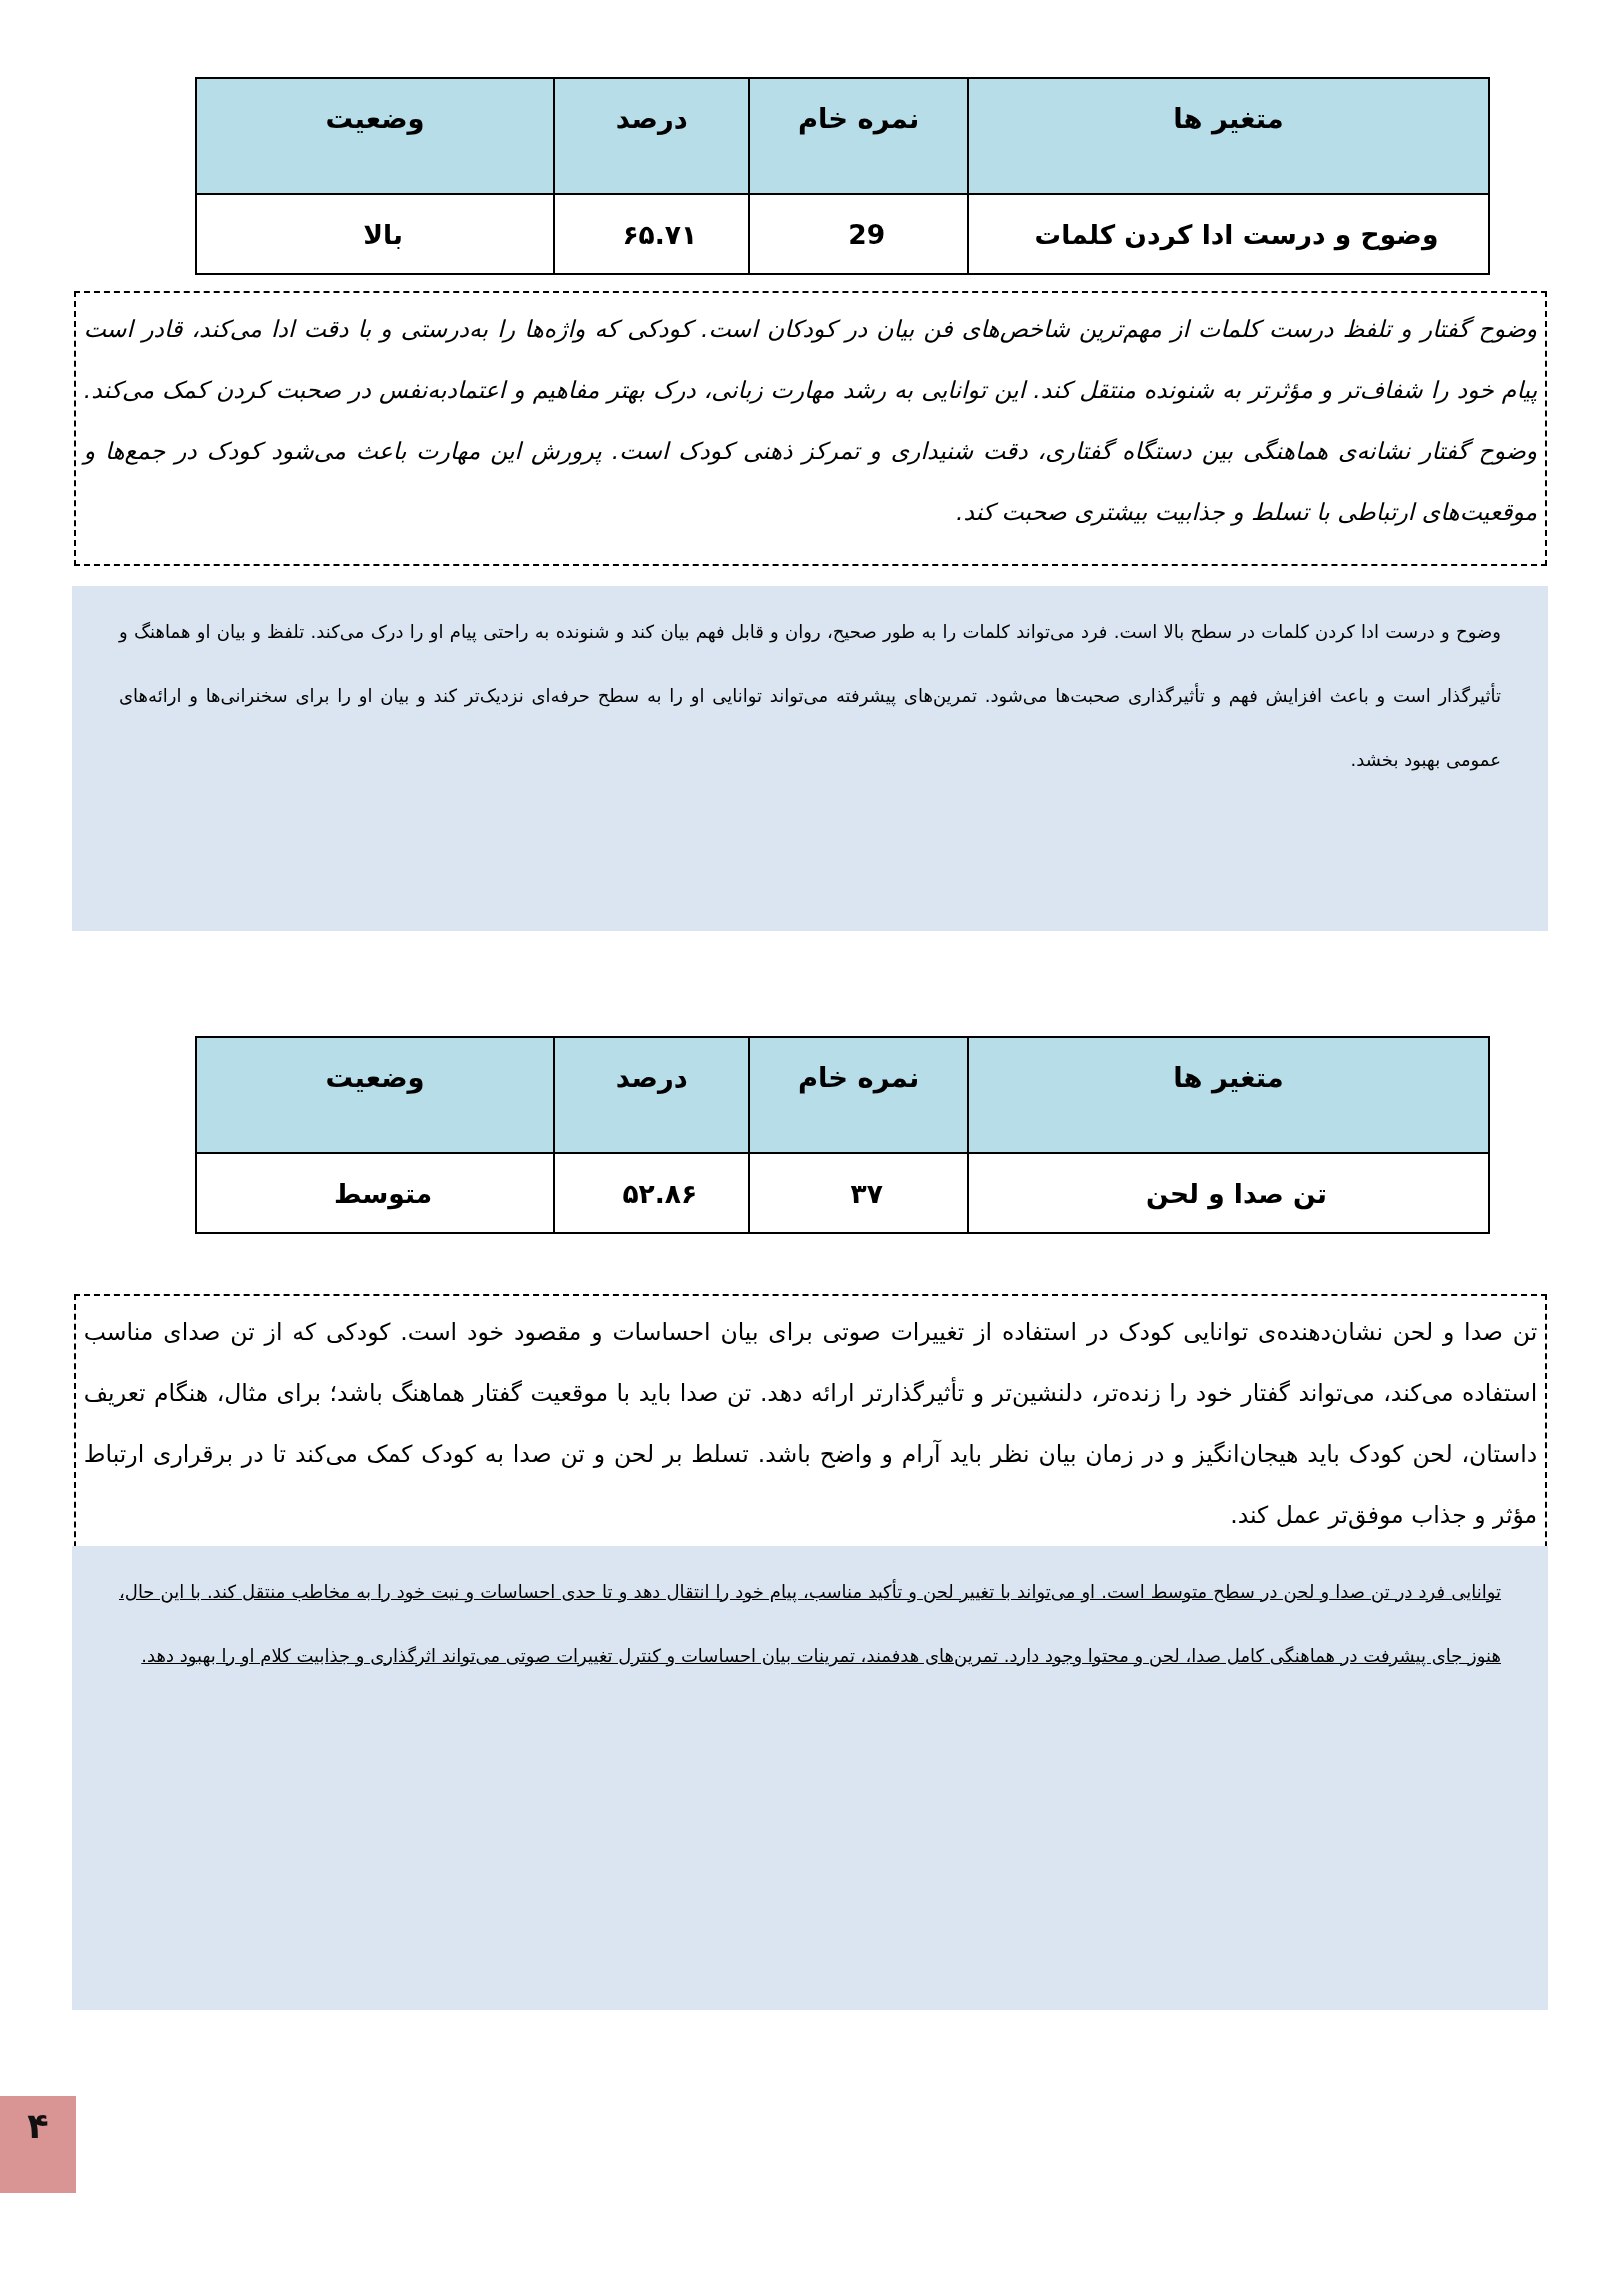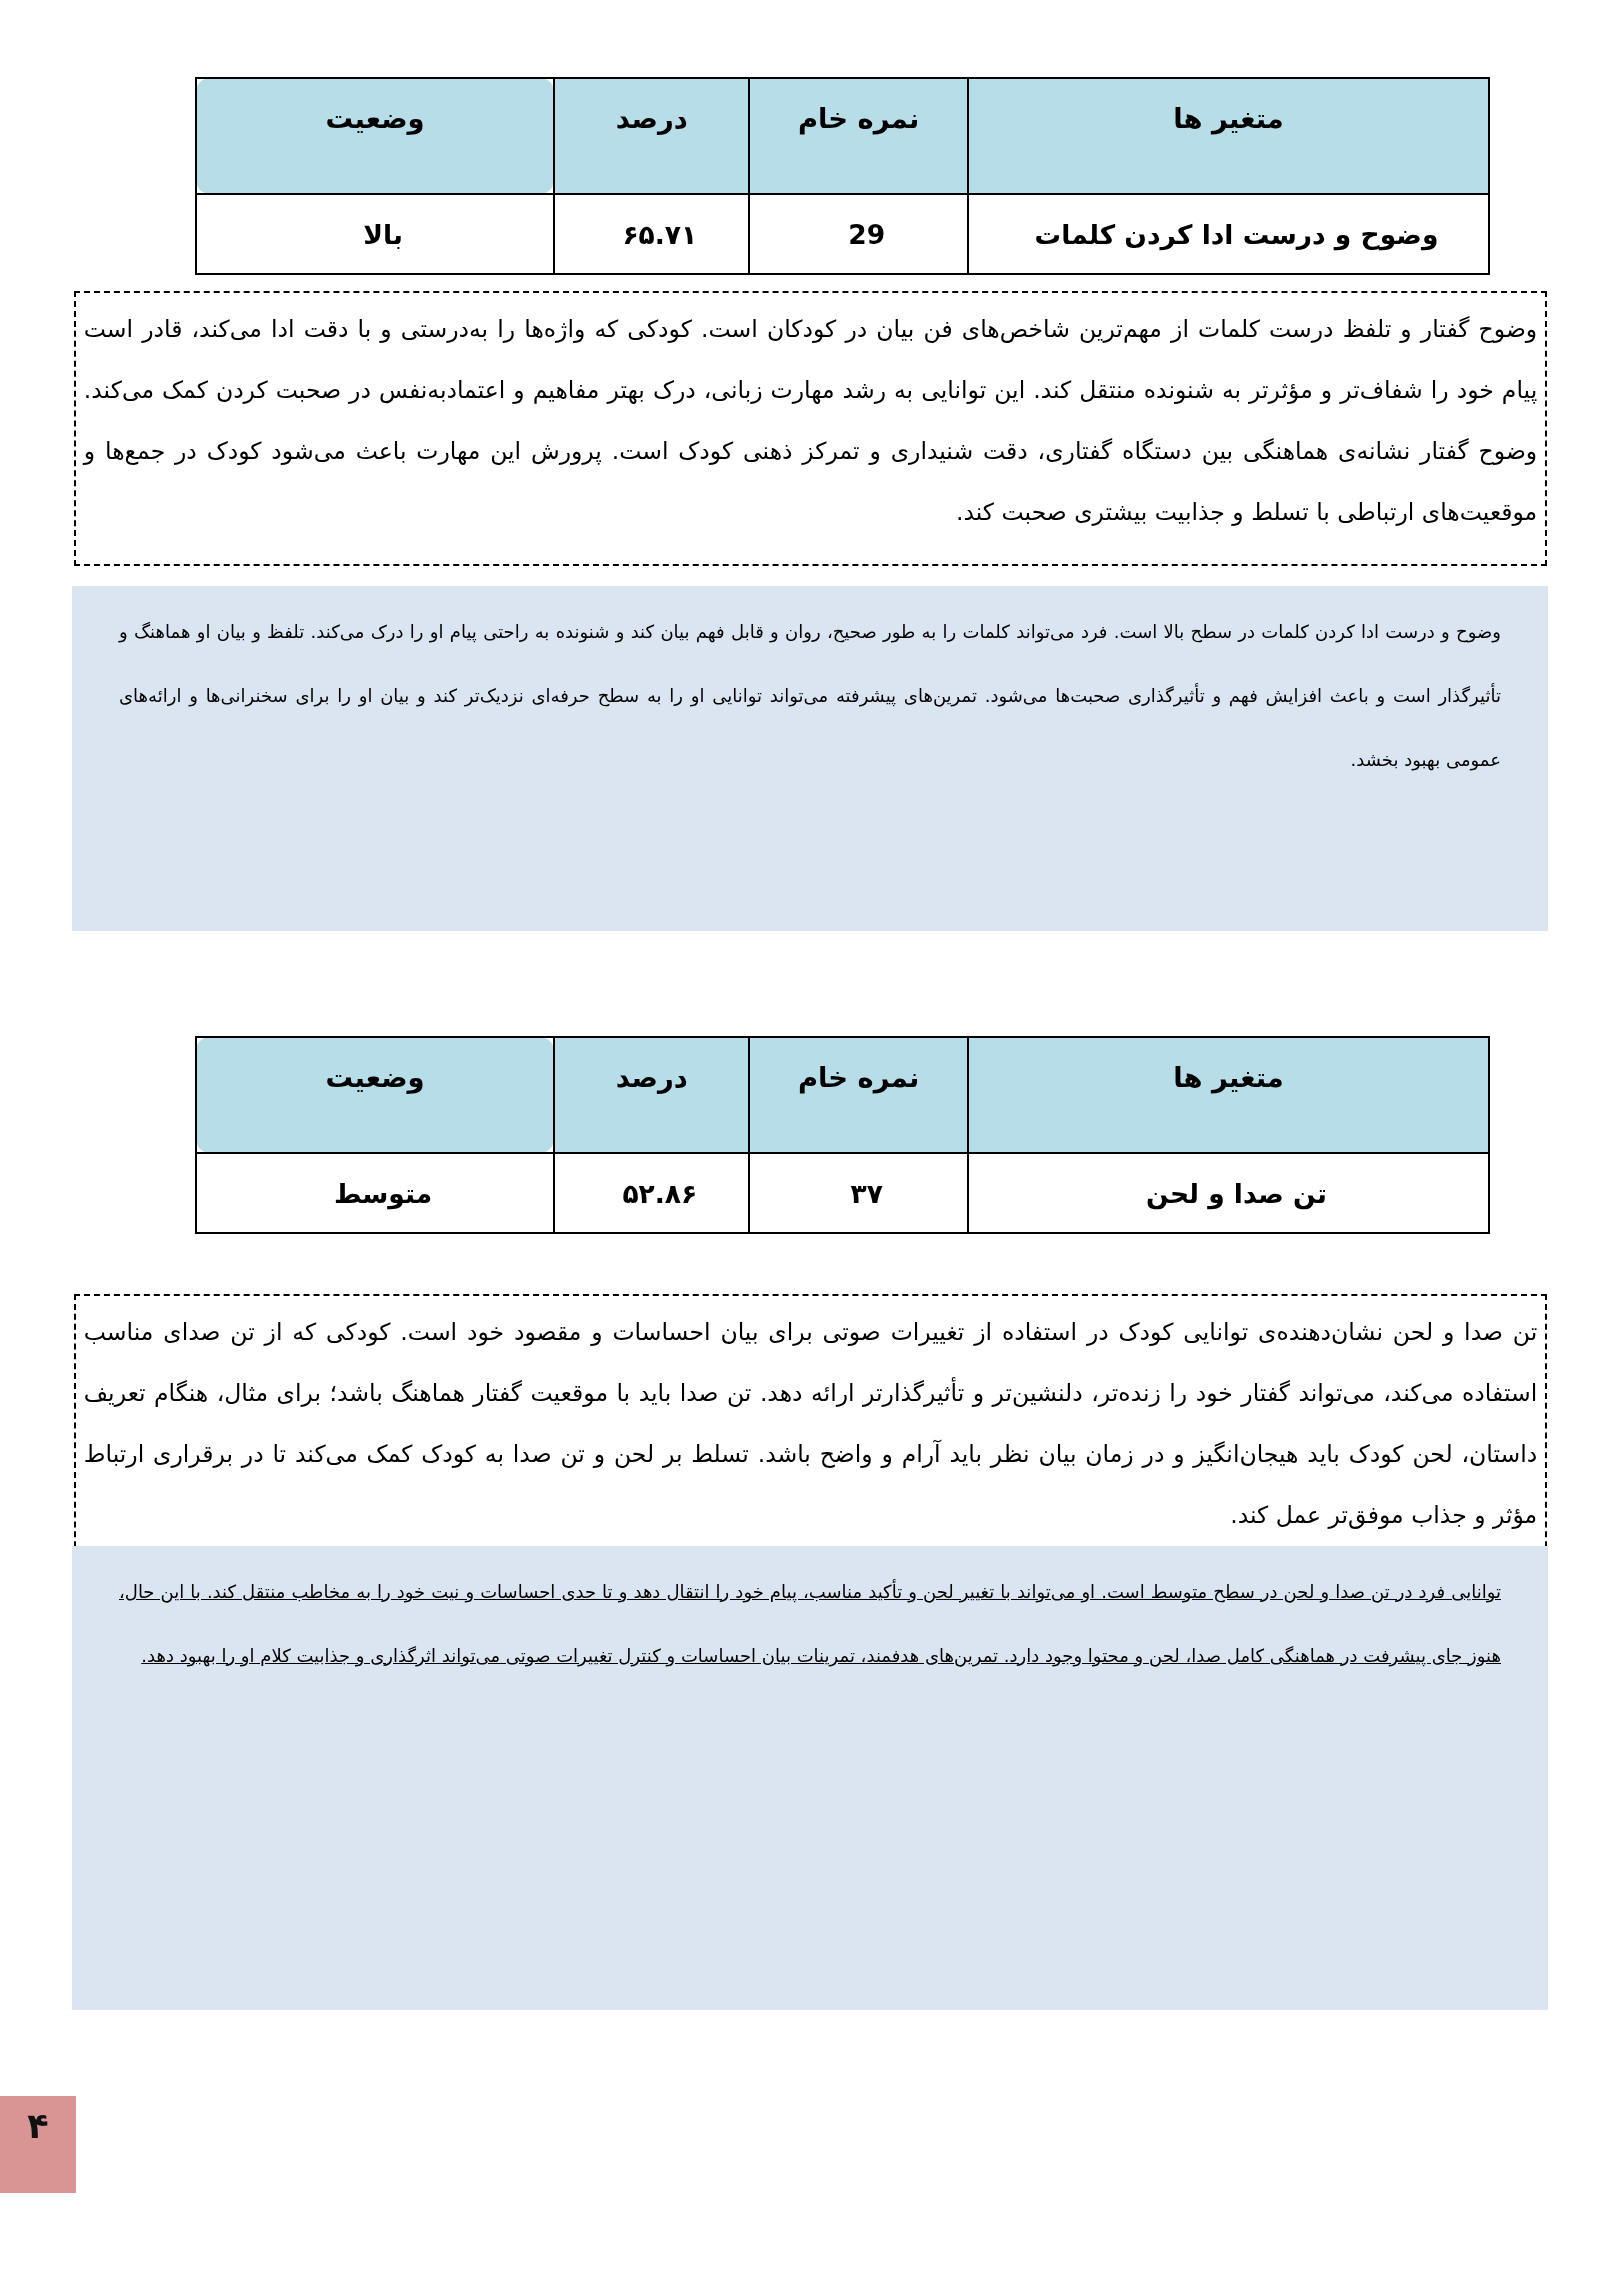--- a/index.html
+++ b/index.html
@@ -47,38 +47,38 @@
     font-size:27.4px;
   }
   table.score-table tr.datarow td{
     height:80px;
     background:#ffffff;
     padding-left:16px;
   }
   td.col-var{width:40.3%;margin-left:19px;}
   td.col-raw{width:16.9%;}
   td.col-pct{width:15.1%;}
-  td.col-status{width:27.7%;border-radius:14px;}
+  td.col-status{width:27.7%;}
   #table1{top:77px;}
   #table2{top:1036px;}
   
   .dashed-block{
     position:absolute;
     right:74px;             
     width:1473px;
     border:2px dashed var(--border-color);
     background:#ffffff;
     direction:rtl;
     text-align:justify;
     font-size:23.5px;
     line-height:61px;
     padding:5.9px 7.8px 9.8px 7.8px;
     color:#000;
   }
-  #desc1{top:291px;height:275px;}
+  #desc1{top:291px;height:275px;font-style:italic;}
   #desc2{top:1294px;height:273px;}
   
   .summary-block{
     position:absolute;
     right:73px;
     width:1476px;
     background:var(--summary-bg);
     direction:rtl;
     text-align:justify;
     font-size:18px;

